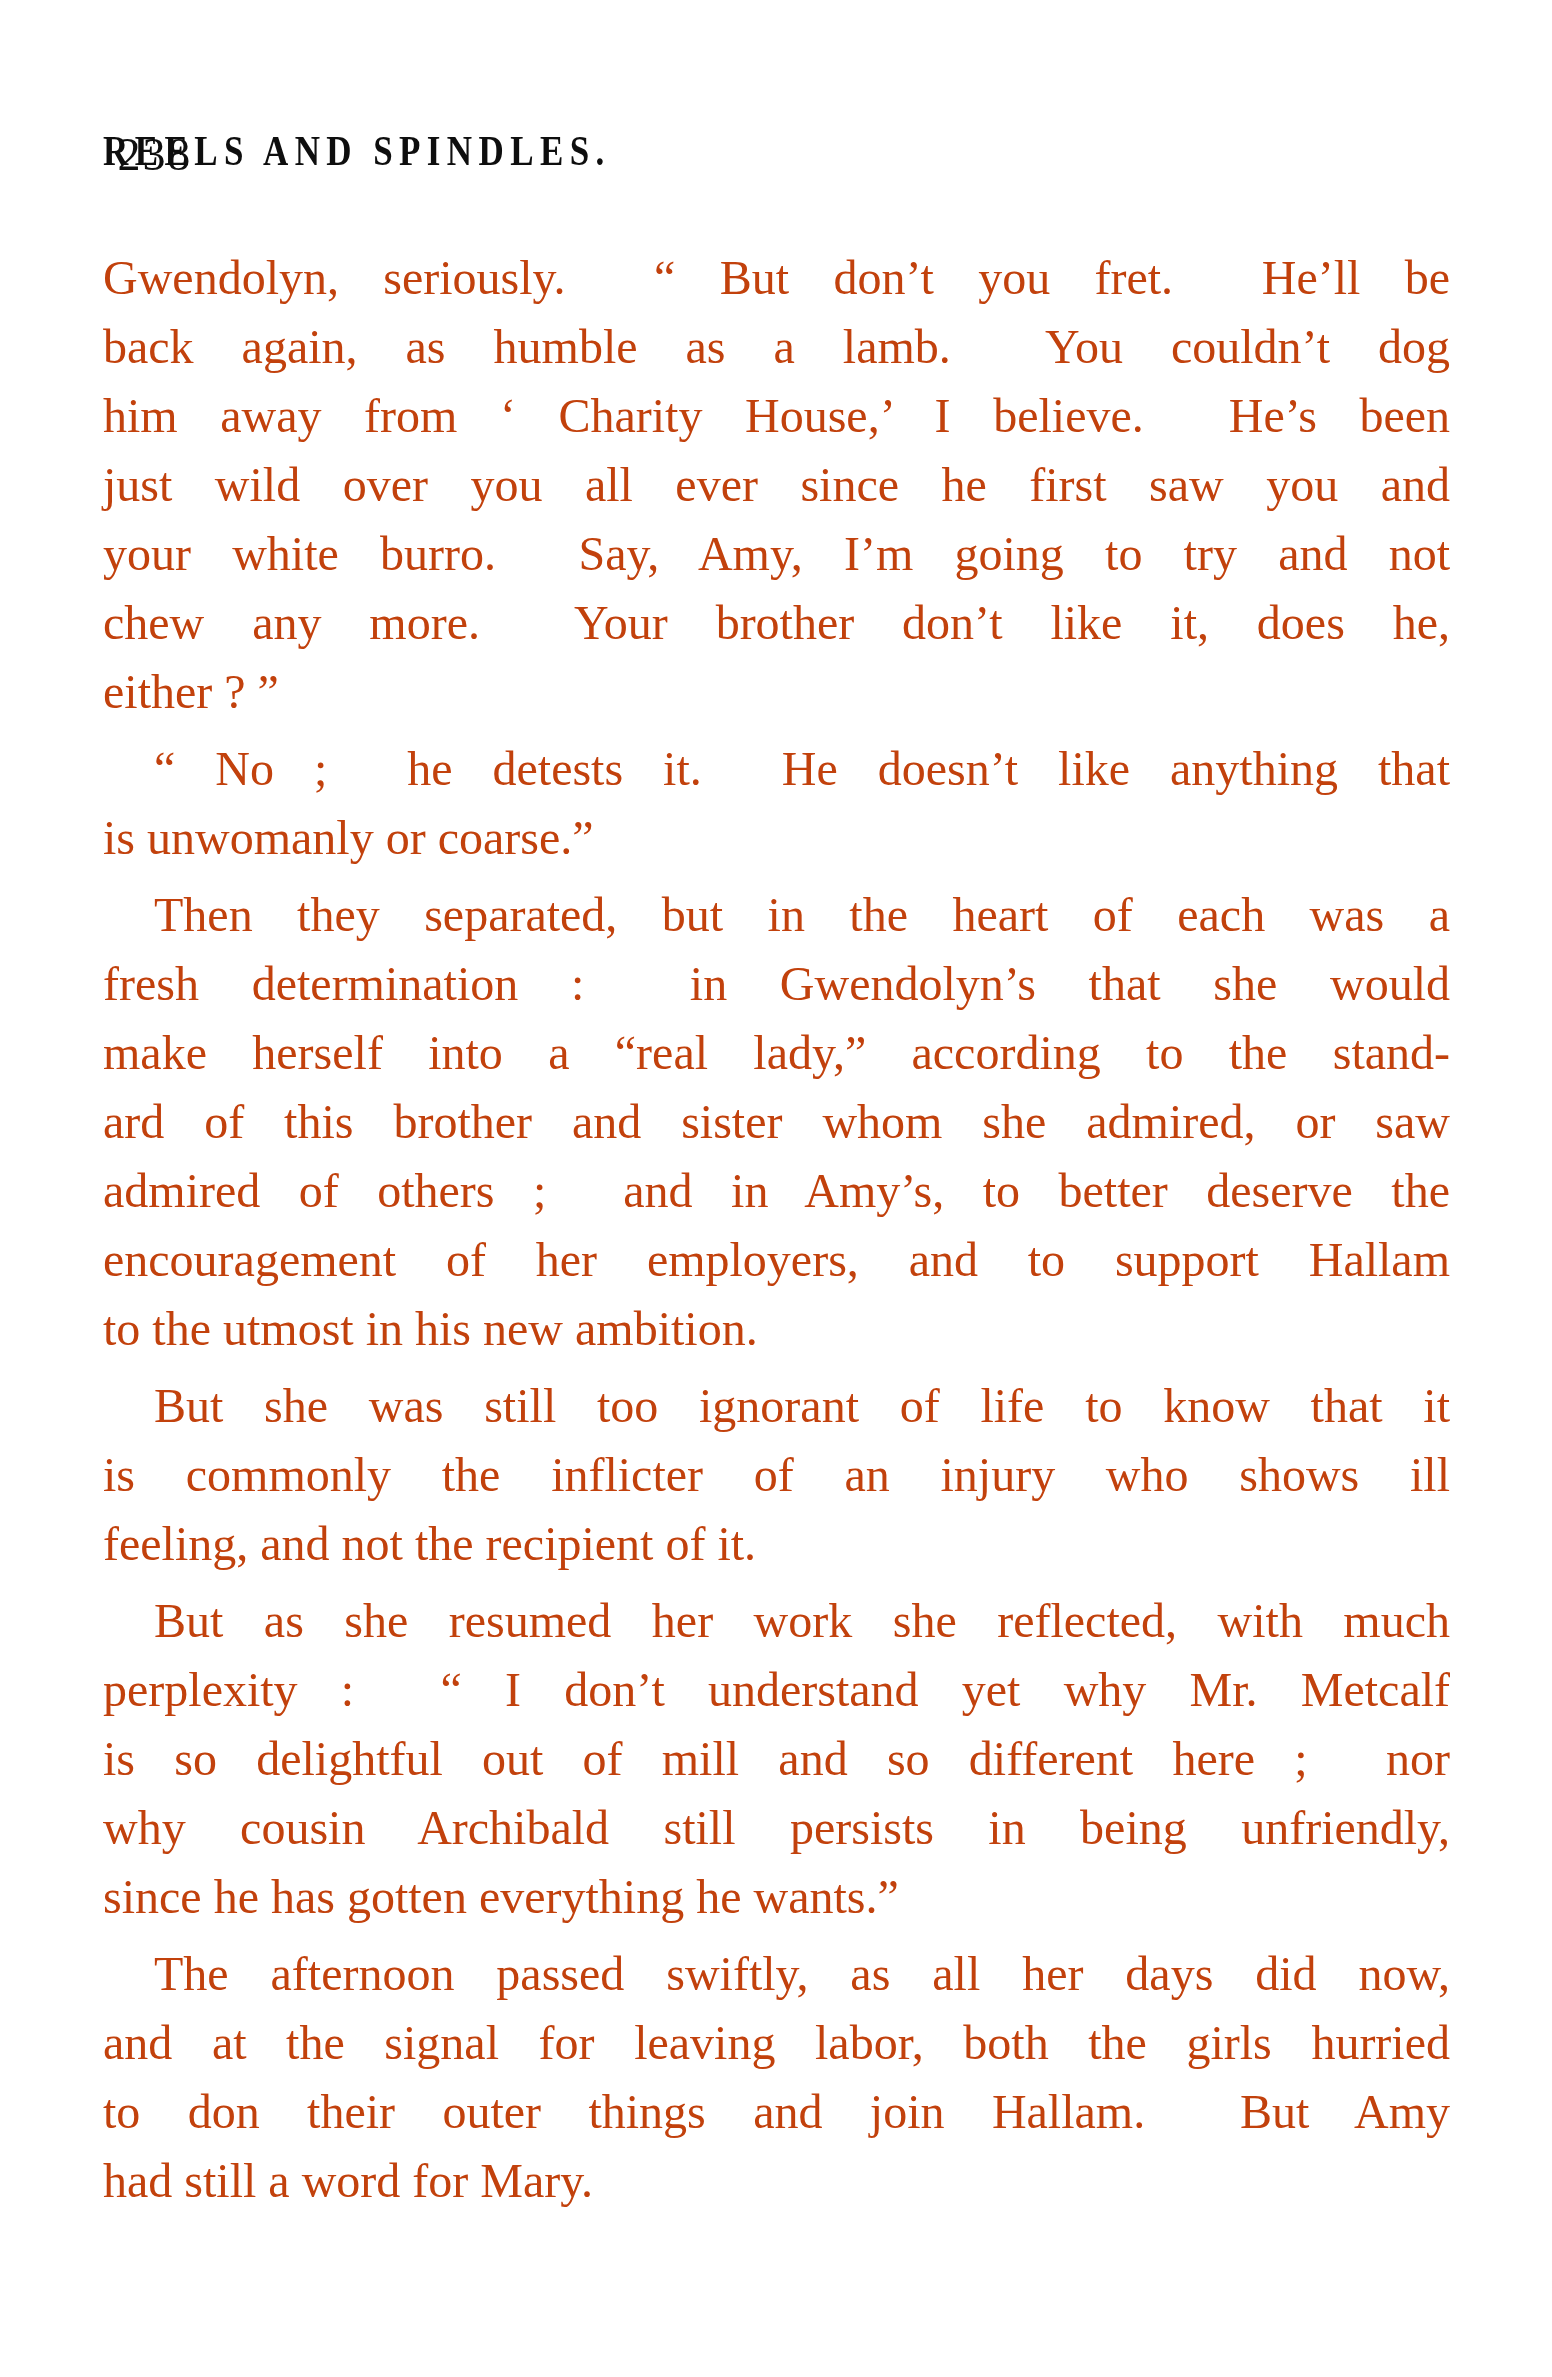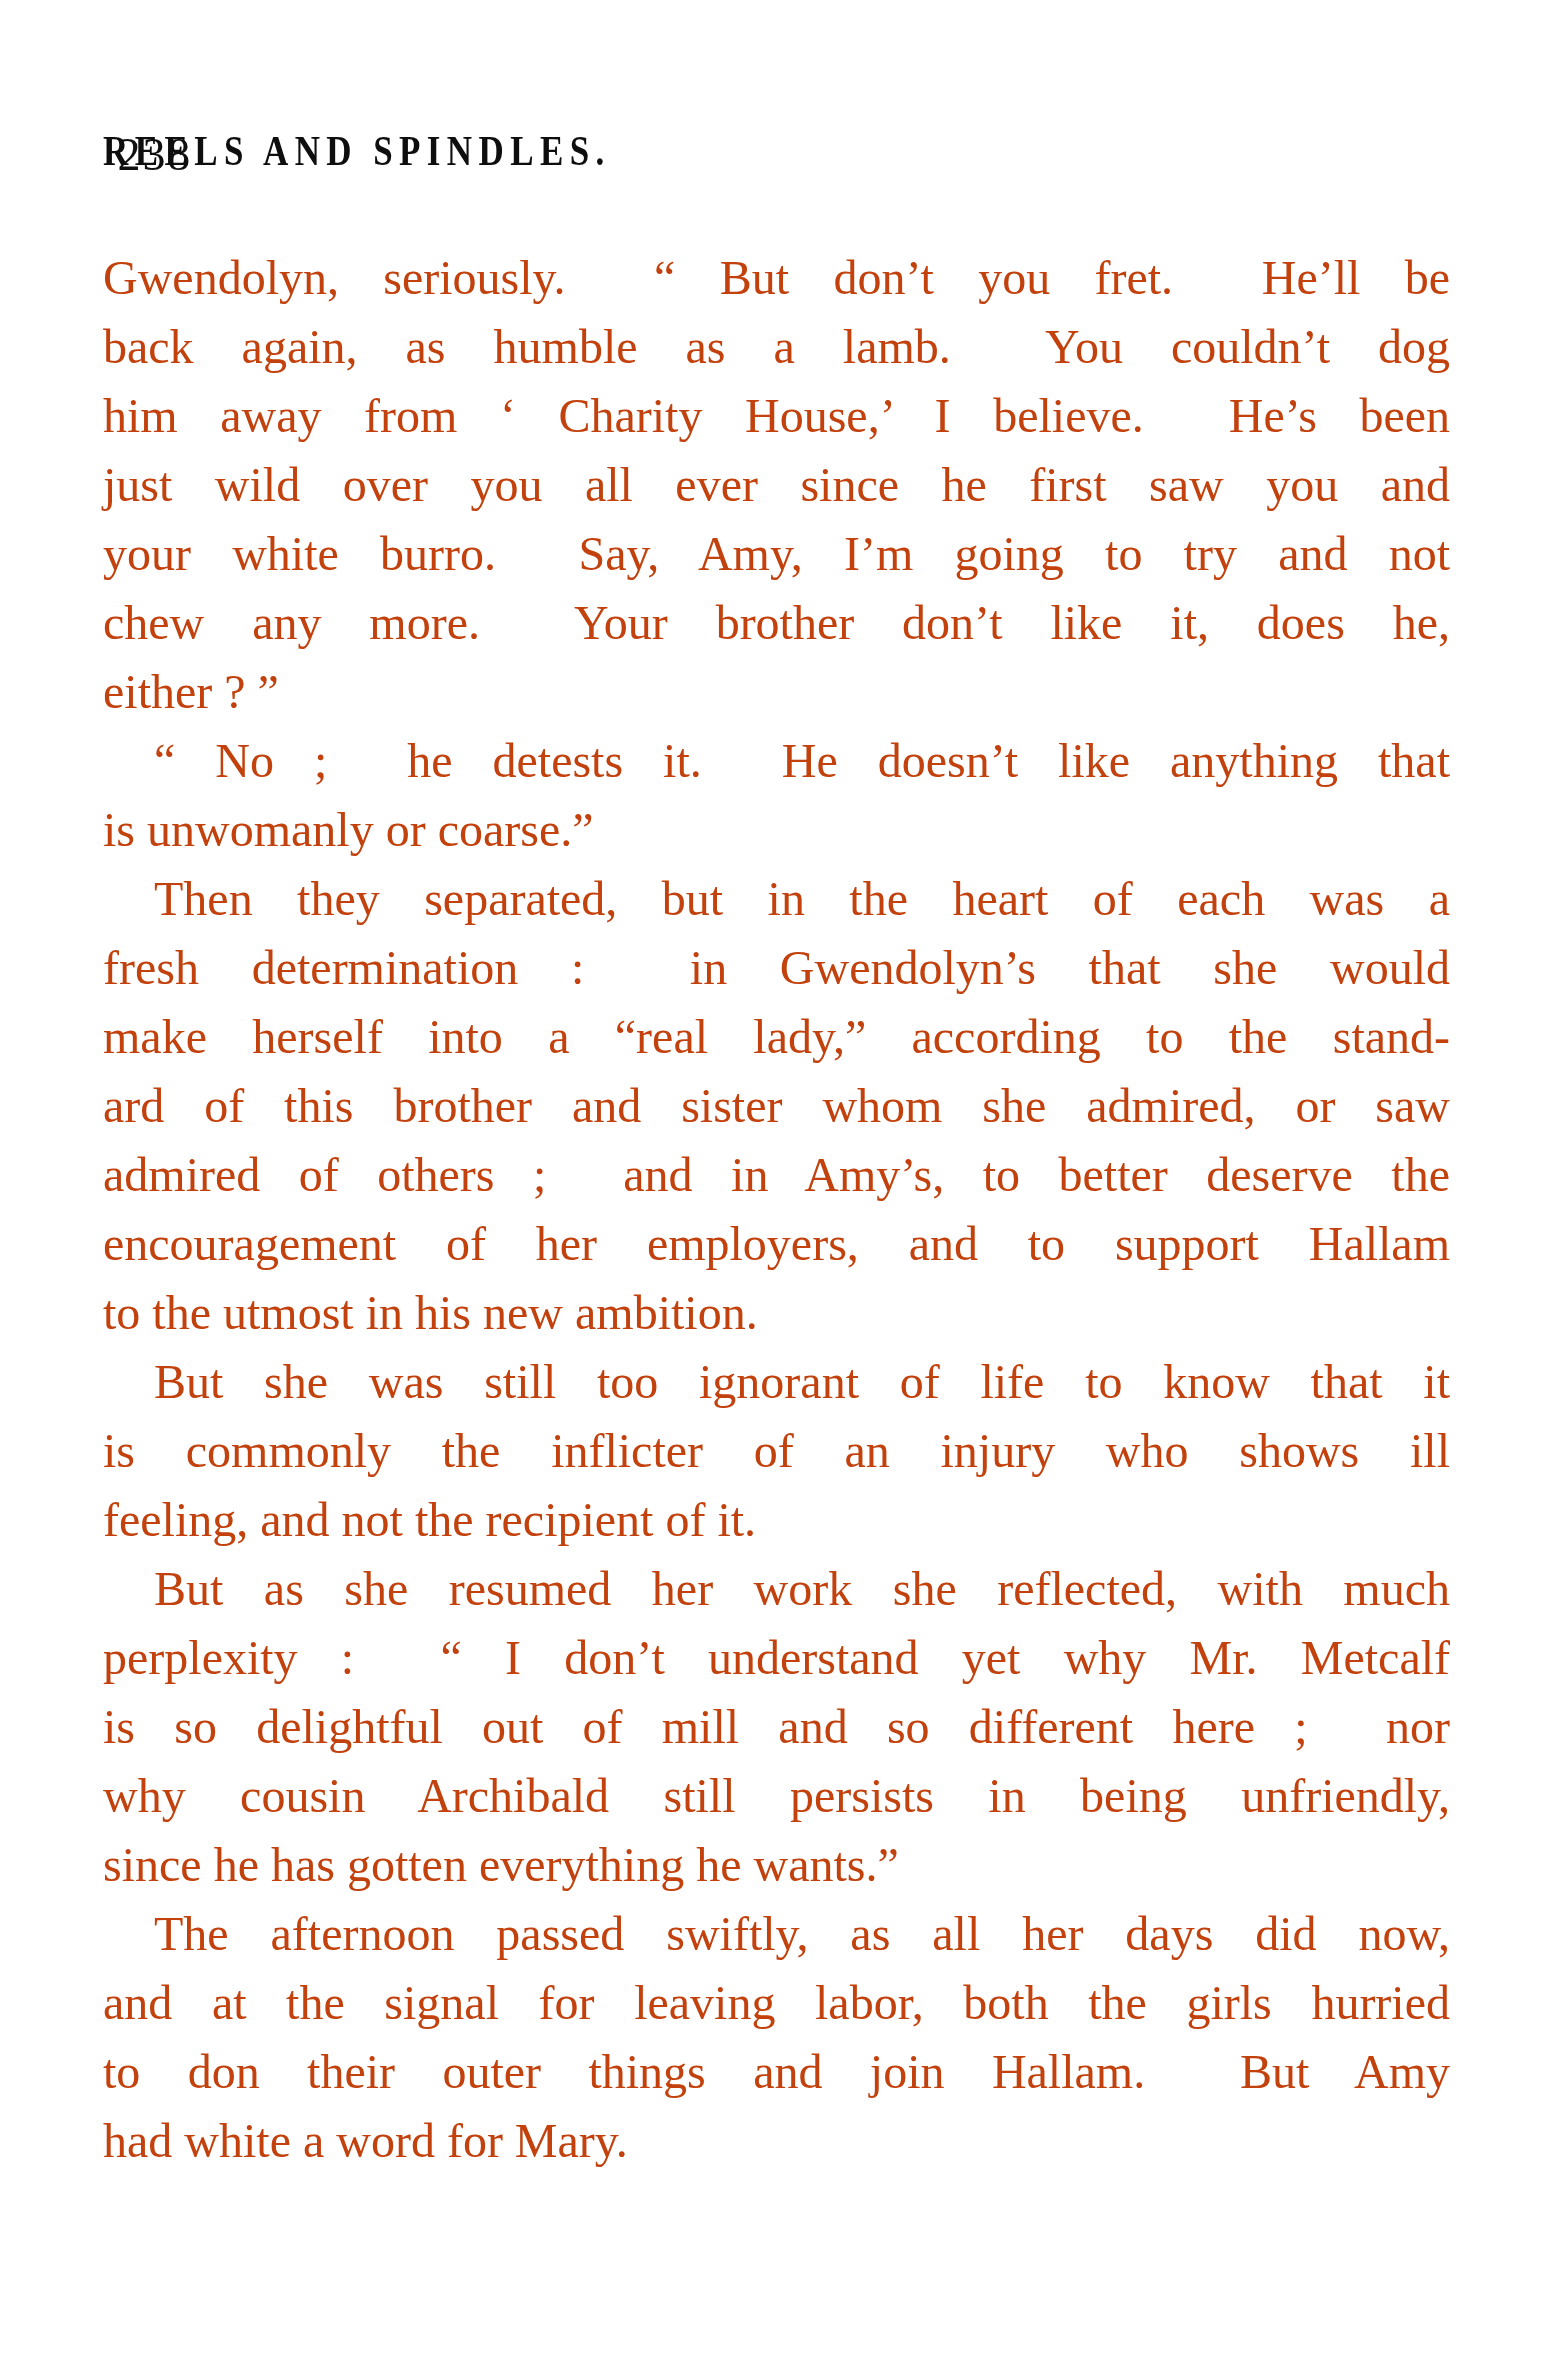--- a/index.html
+++ b/index.html
@@ -63,20 +63,21 @@
     text-align: justify;
     text-align-last: justify;
     color: #c2410c;
   }
   .text-line.last {
     text-align: left;
     text-align-last: left;
   }
   .text-line.indent {
     text-indent: 51px;
+    margin-top: 8px;
   }
 </style>
 </head>
 <body>
 
 <div class="page">
   <div class="running-header">
     <div class="page-number">238</div>
     <div class="running-title">
       <span>REELS AND SPINDLES.</span>
@@ -115,17 +116,17 @@
         <div class="text-line indent">But as she resumed her work she reflected, with much</div>
         <div class="text-line">perplexity :  “ I don’t understand yet why Mr. Metcalf</div>
         <div class="text-line">is so delightful out of mill and so different here ;  nor</div>
         <div class="text-line">why cousin Archibald still persists in being unfriendly,</div>
         <div class="text-line last">since he has gotten everything he wants.”</div>
       </div>
       <div class="paragraph">
         <div class="text-line indent">The afternoon passed swiftly, as all her days did now,</div>
         <div class="text-line">and at the signal for leaving labor, both the girls hurried</div>
         <div class="text-line">to don their outer things and join Hallam.  But Amy</div>
-        <div class="text-line last">had white a word for Mary.</div>
+        <div class="text-line last">had still a word for Mary.</div>
       </div>
     </div>
 </div>
 
 
 </body></html>

